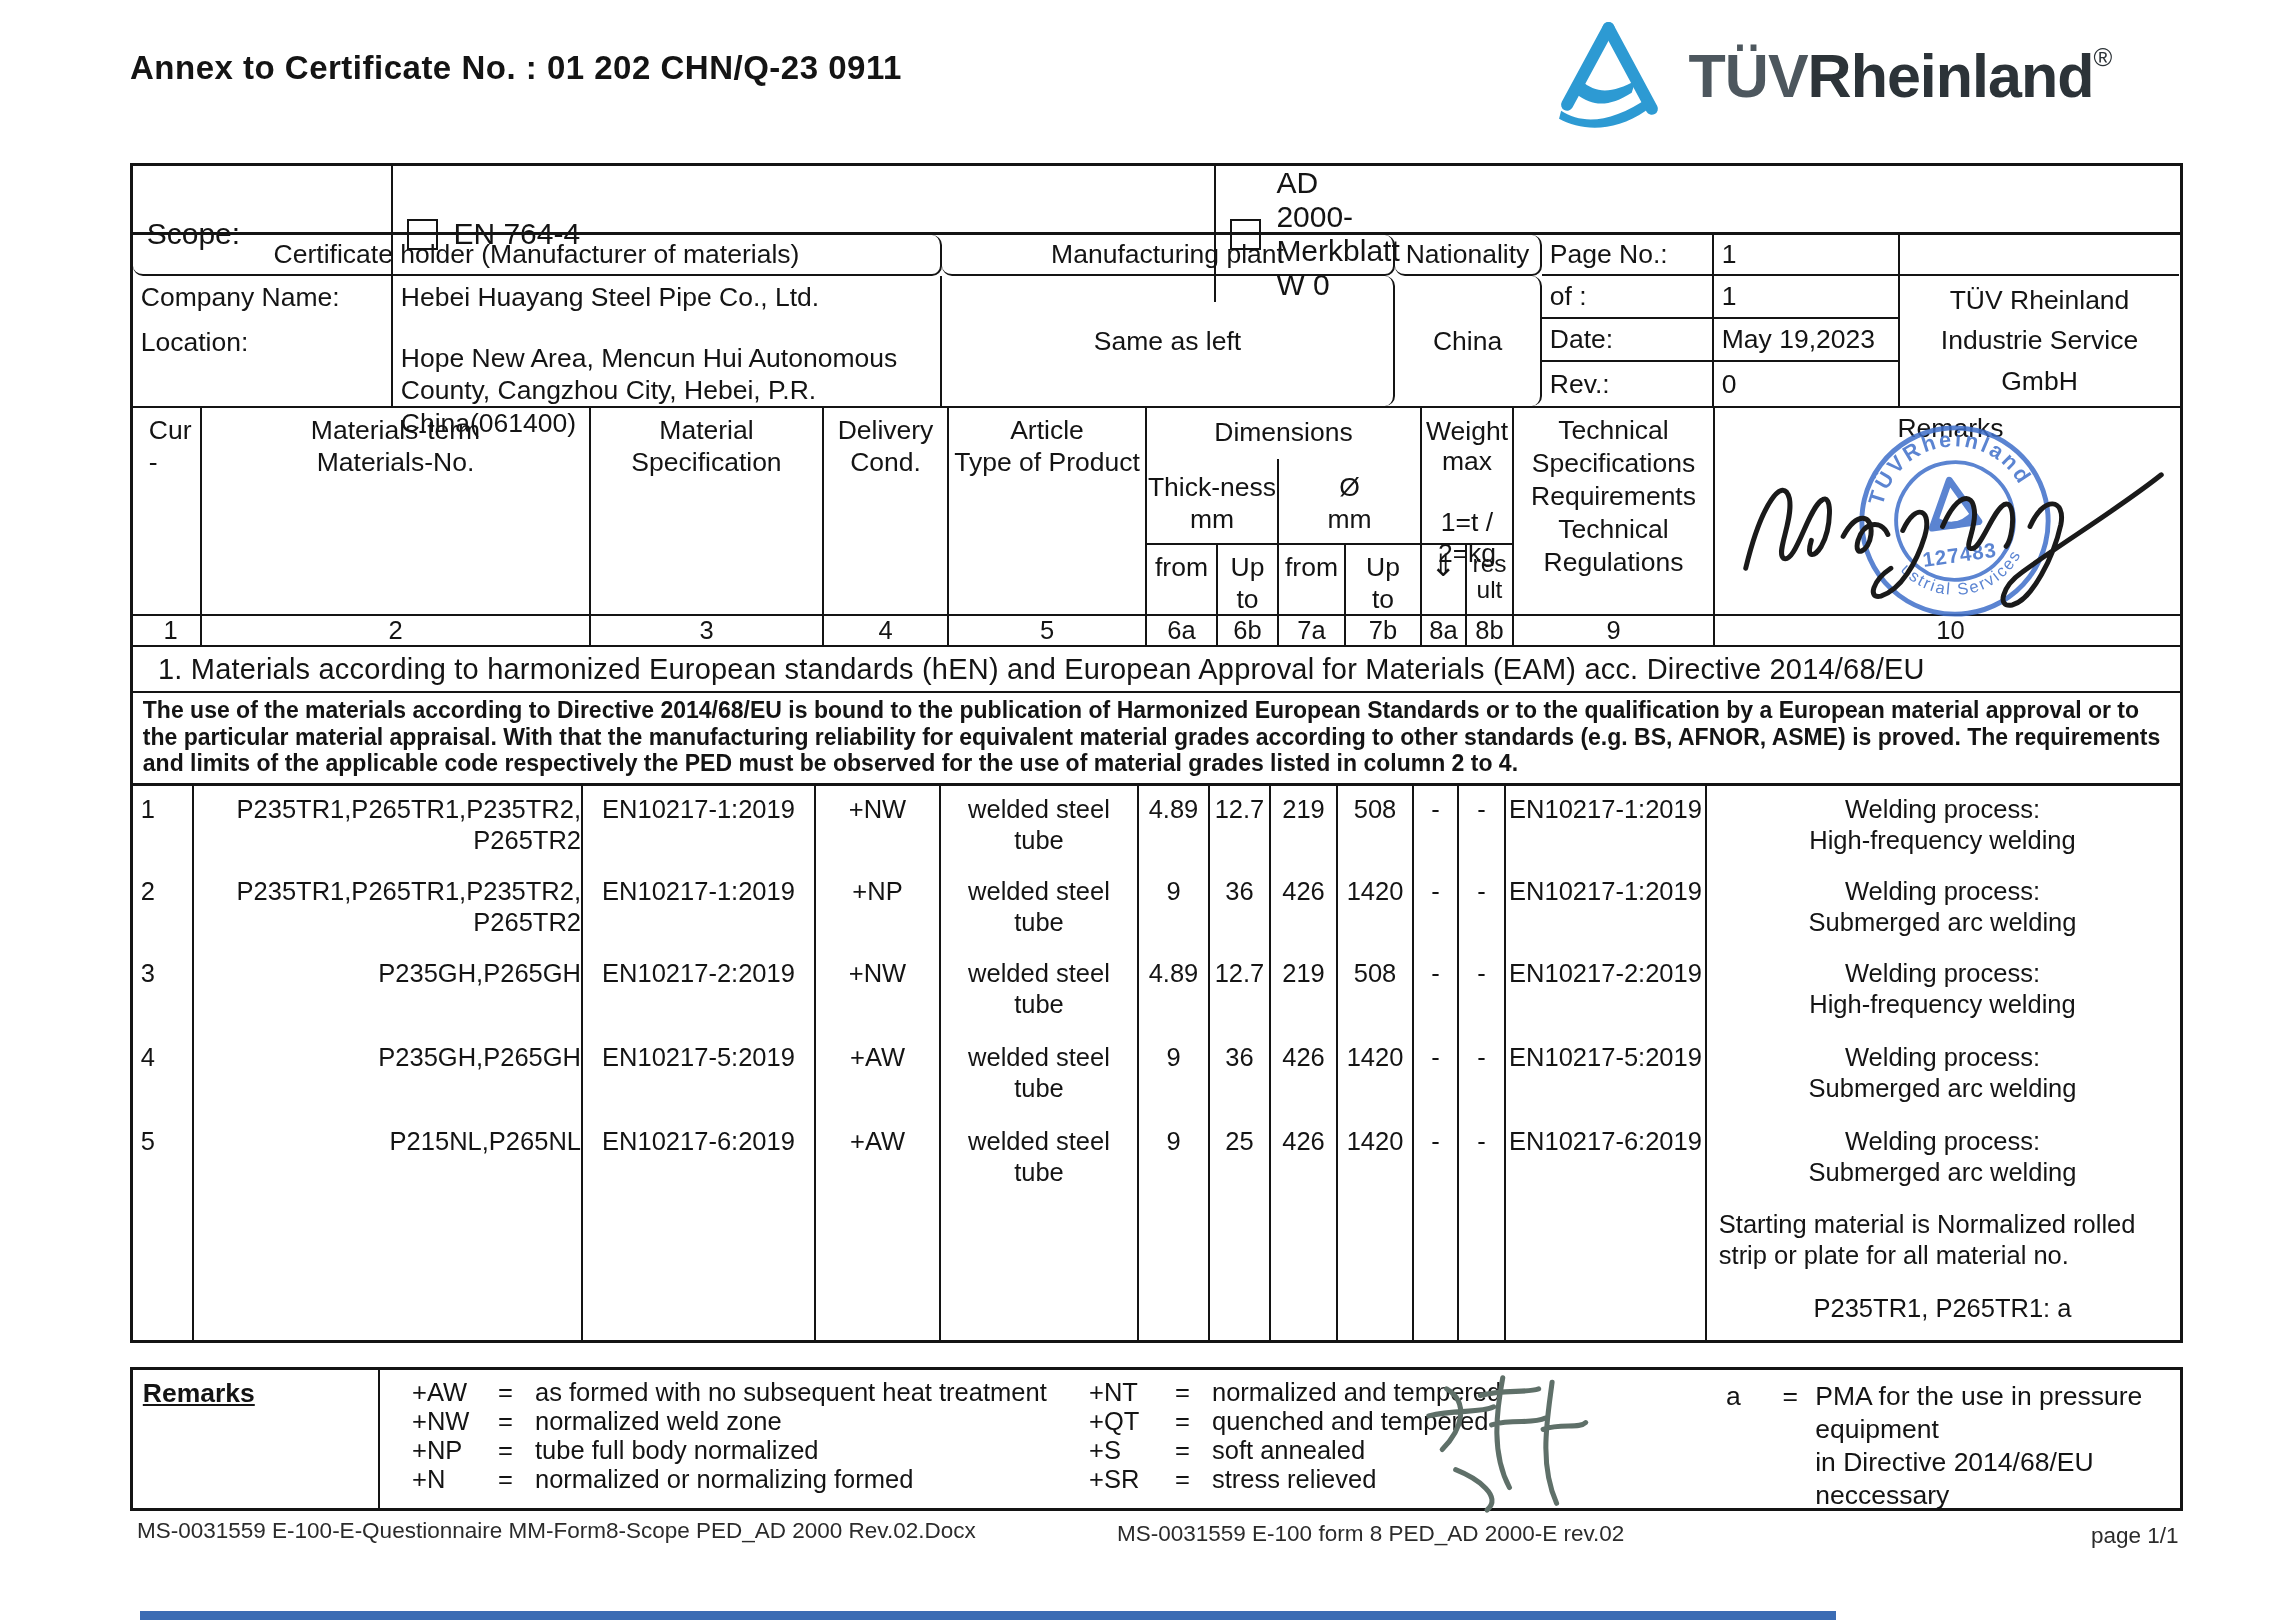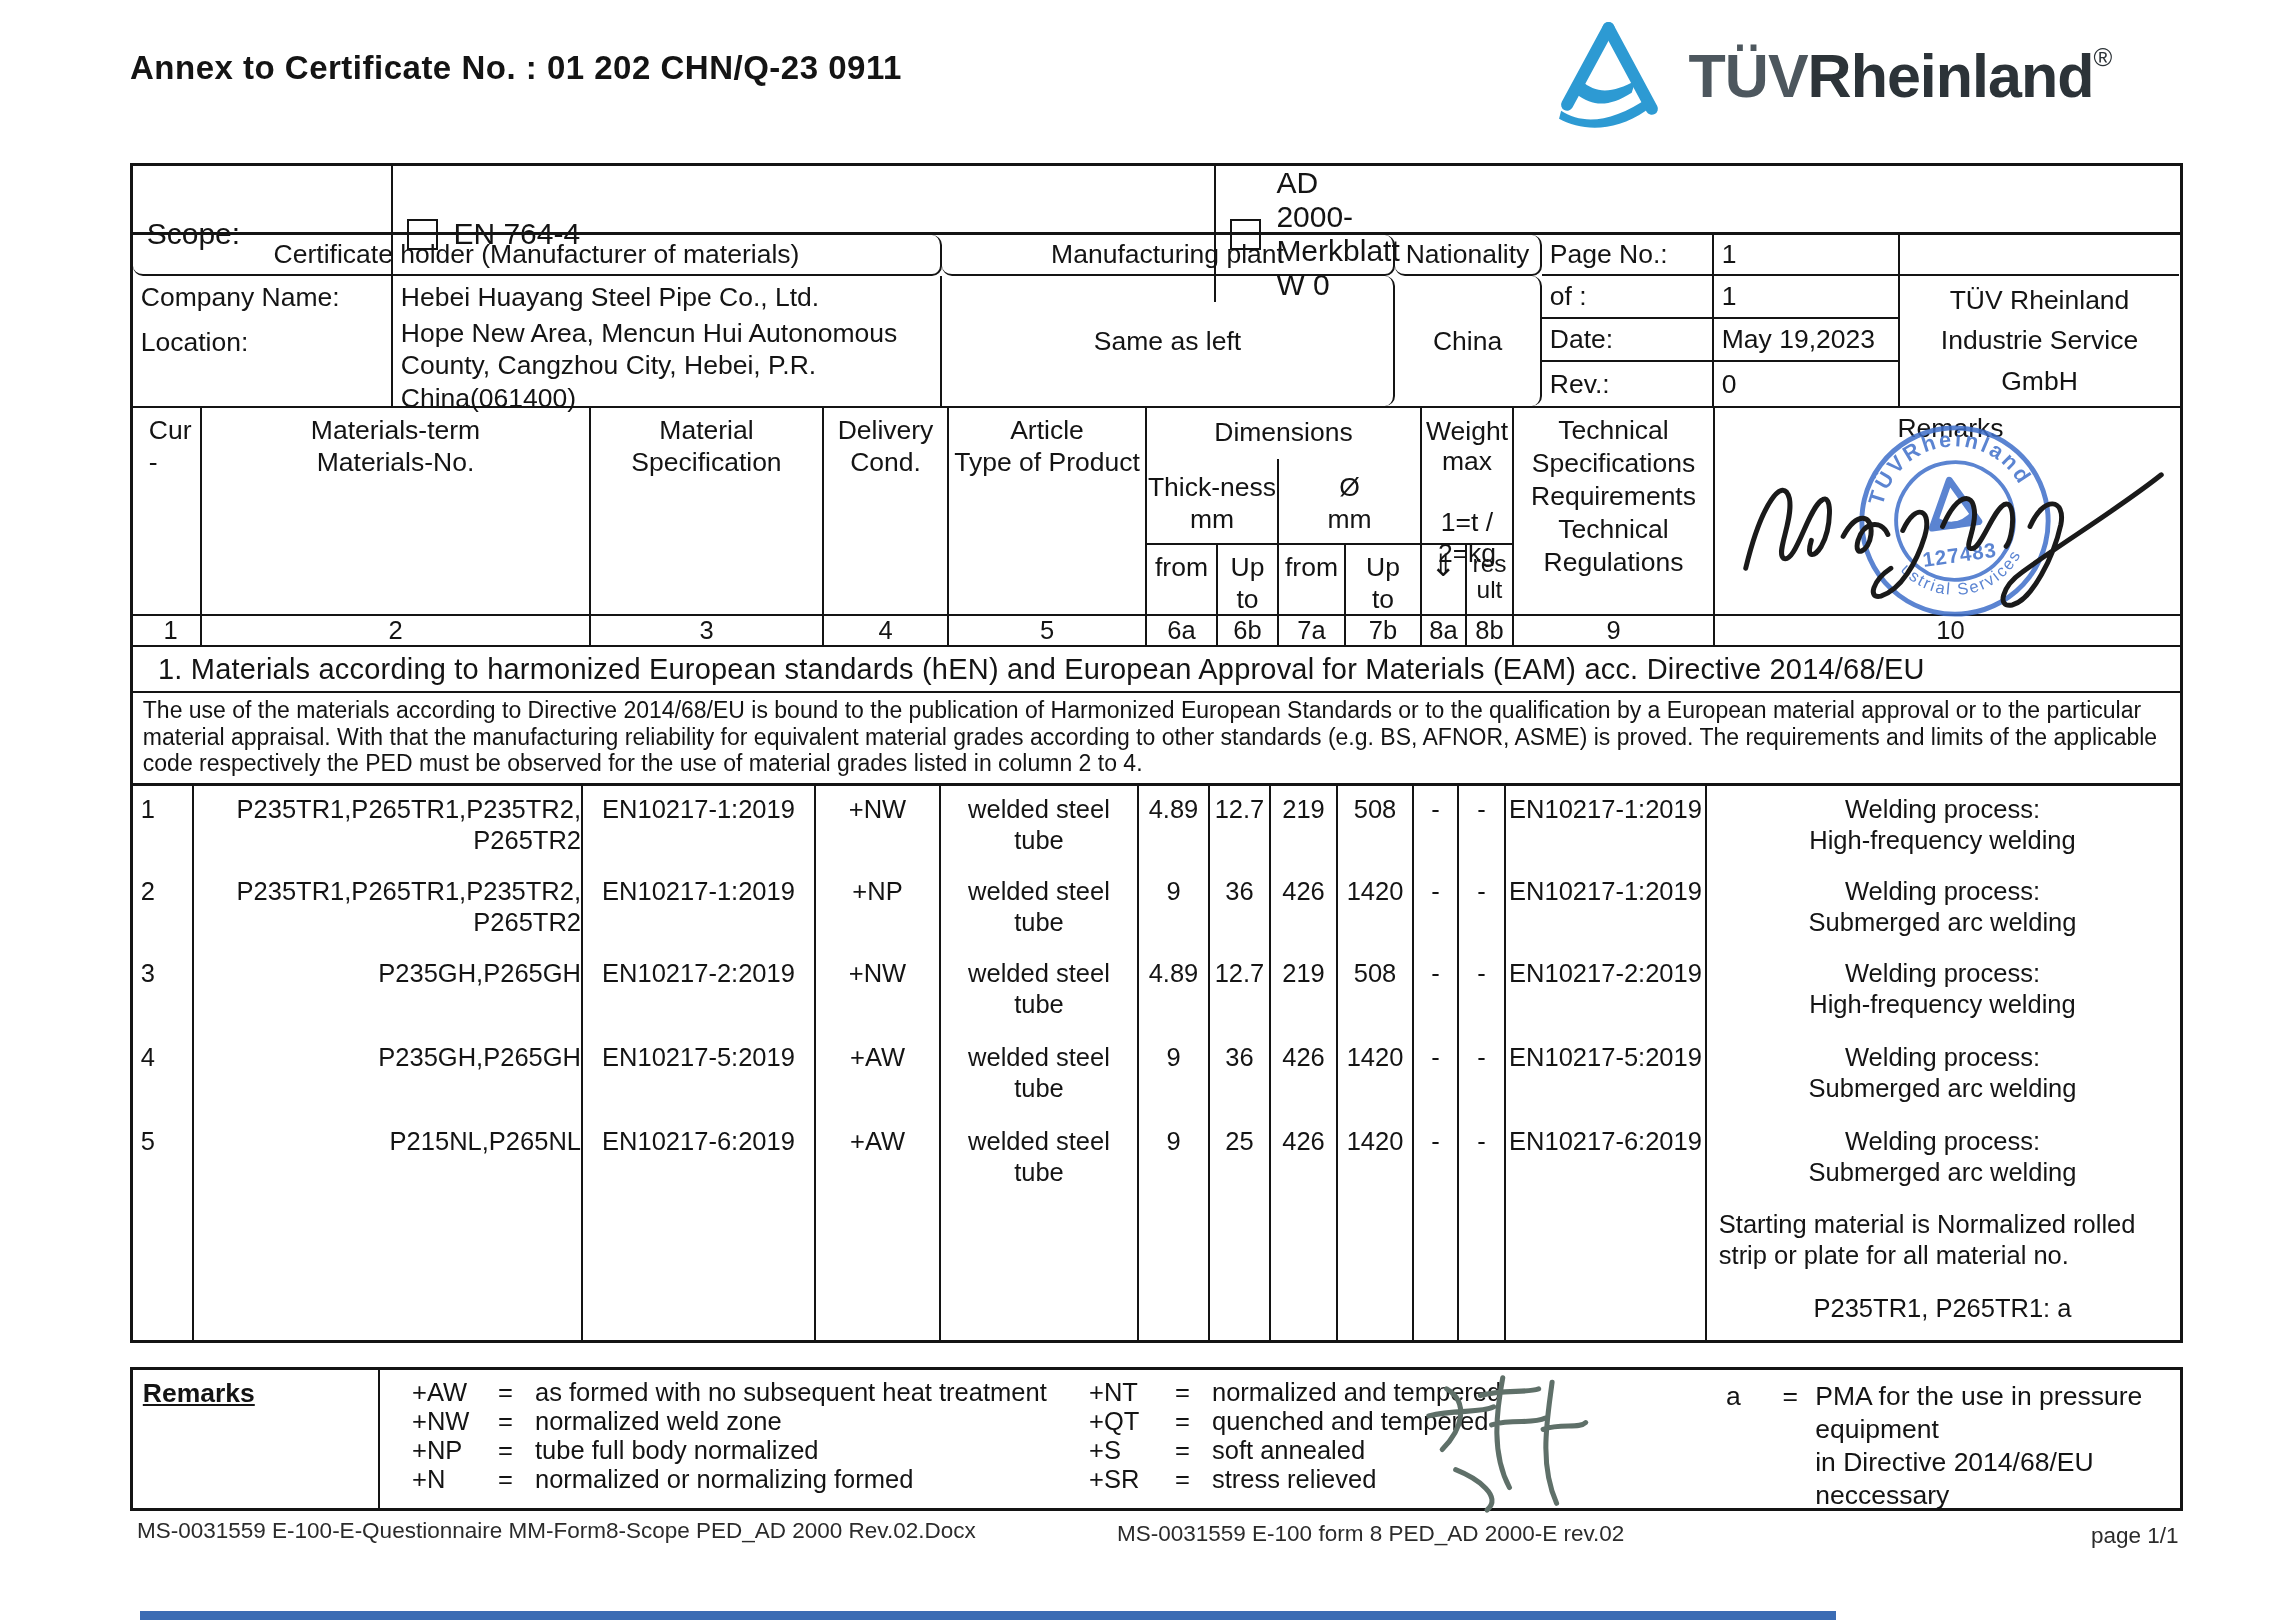--- a/index.html
+++ b/index.html
@@ -80,21 +80,21 @@
   .rem-label { position:absolute; top:3.9px; left:0; width:100%; text-align:center; }
   .stamp-svg { position:absolute; left:139px; top:11.8px; width:202px; height:202px; opacity:0.85; transform:rotate(-8deg); }
   .sig-svg { position:absolute; left:13.7px; top:33px; width:443px; height:169px; }
 
   
   .numrow { display:grid; height:31px; border-bottom:2.9px solid #141414; font-size:25.5px; }
   .numrow div { text-align:center; line-height:28px; }
 
   
   .sec-title { height:46px; border-bottom:2.9px solid #141414; font-size:29px; font-weight:normal; display:flex; align-items:center; padding-left:25px; letter-spacing:0.2px; }
-  .sec-note { height:93px; border-bottom:3.9px solid #141414; font-size:23px; font-weight:normal; padding:3.9px 9.8px 0 9.8px; line-height:1.16; }
+  .sec-note { height:93px; border-bottom:3.9px solid #141414; font-size:23px; font-weight:bold; padding:3.9px 9.8px 0 9.8px; line-height:1.16; }
 
   
   .tbody { display:flex; height:554px; }
   .tcol { height:100%; }
   .w1{width:61px}.w2{width:389px}.w3{width:233px}.w4{width:125px}.w5{width:198px}
   .w6{width:71px}.w7{width:61px}.w8{width:67px}.w9{width:76px}.w10{width:45px}
   .w11{width:47px}.w12{width:201px}.w13{width:471px}
   .bcell { font-size:25.5px; text-align:center; padding-top:7.8px; line-height:1.23; }
   .r1,.r2{height:82px}.r3,.r4{height:84px}.r5{height:83px}.r6{height:137px}
   .al { text-align:left; padding-left:7.8px; }
@@ -169,21 +169,21 @@
       <div class="hc cen br bb nat-head">Nationality</div>
       <div class="hc br bb page-lab">Page No.:</div>
       <div class="hc br bb page-val">1</div>
       <div class="hc bb corner"></div>
 
       <div class="hc br left-labs">
         <div class="lab-company">Company Name:</div>
         <div>Location:</div>
       </div>
       <div class="hc br left-vals">
-        <div class="lab-company" style="margin-bottom:4px">Hebei Huayang Steel Pipe Co., Ltd.</div>
+        <div class="lab-company" style="margin-bottom:29px">Hebei Huayang Steel Pipe Co., Ltd.</div>
         <div class="pre val-location">Hope New Area, Mencun Hui Autonomous
 County, Cangzhou City, Hebei, P.R.
 China(061400)</div>
       </div>
       <div class="hc cen br plant-val">Same as left</div>
       <div class="hc cen br nat-val">China</div>
       <div class="hc br bb of-lab">of :</div>
       <div class="hc br bb of-val">1</div>
       <div class="hc br bb date-lab">Date:</div>
       <div class="hc br bb date-val">May 19,2023</div>

